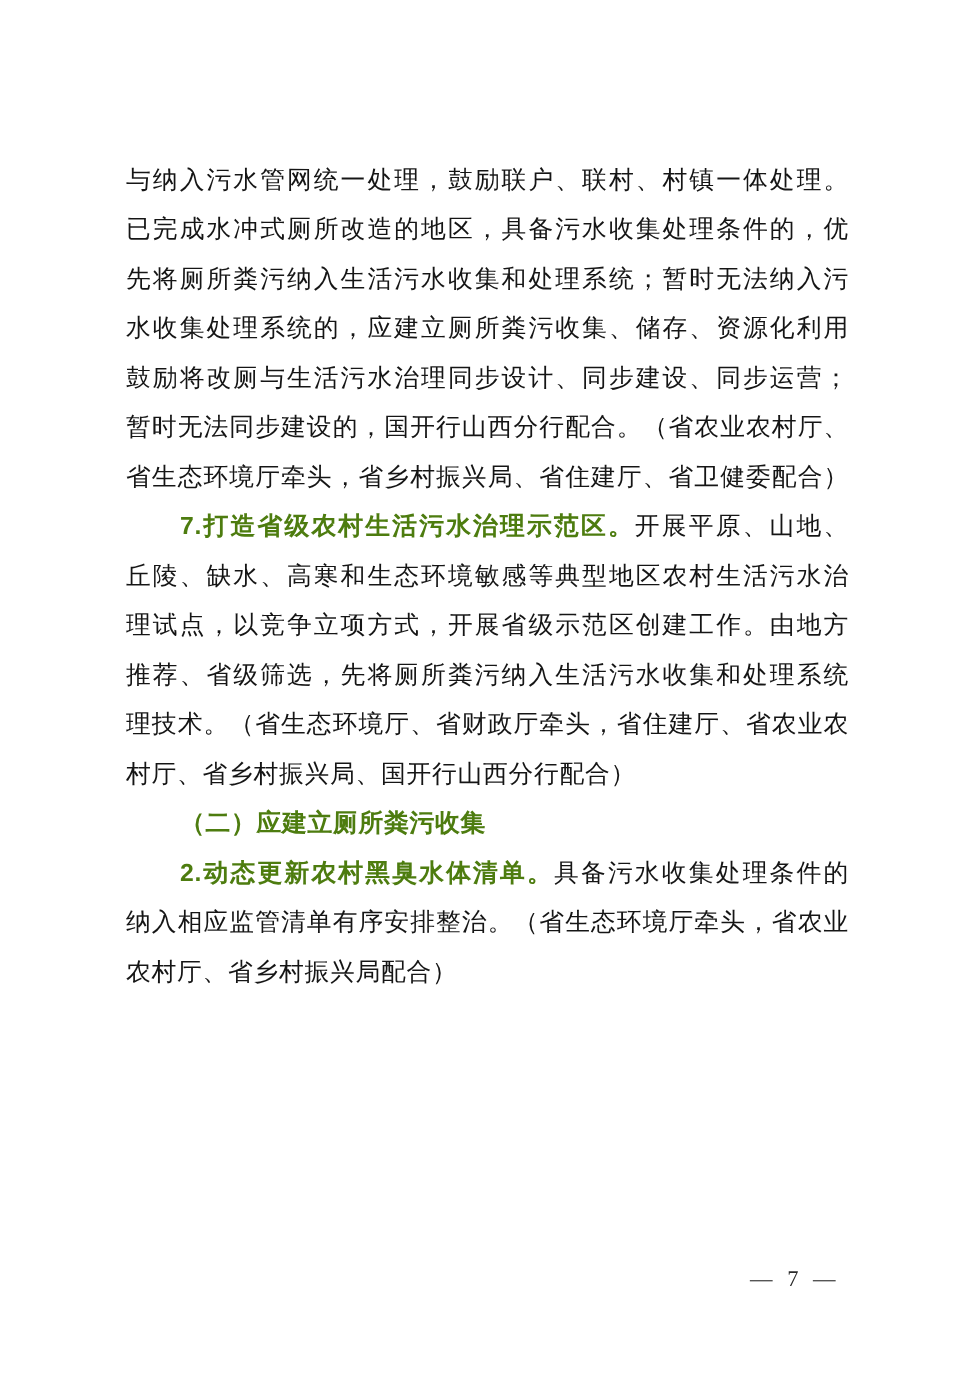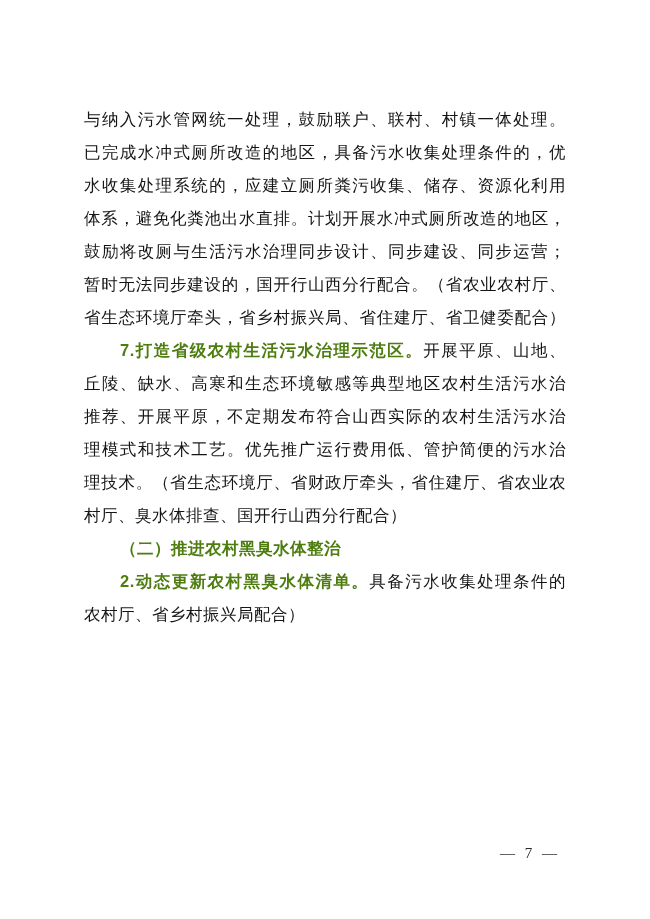--- a/index.html
+++ b/index.html
@@ -61,34 +61,35 @@
   }
 </style>
 </head>
 <body>
 
 <div class="page">
   <div class="doc-body">
 
     <div class="line fill"><b class="bd"></b><span>与纳入污水管网统一处理，鼓励联户、联村、村镇一体处理。</span></div>
     <div class="line fill"><b class="bd"></b><span>已完成水冲式厕所改造的地区，具备污水收集处理条件的，优</span></div>
+    <div class="line fill"><b class="bd"></b><span>先将厕所粪污纳入生活污水收集和处理系统；暂时无法纳入污</span></div>
     <div class="line fill"><b class="bd"></b><span>水收集处理系统的，应建立厕所粪污收集、储存、资源化利用</span></div>
-    <div class="line fill"><b class="bd"></b><span>体系，避免化粪池出水直排。计划开展水冲式厕所改造的地区，</span></div>
     <div class="line fill"><b class="bd"></b><span>鼓励将改厕与生活污水治理同步设计、同步建设、同步运营；</span></div>
     <div class="line fill"><b class="bd"></b><span>暂时无法同步建设的，国开行山西分行配合。（省农业农村厅、</span></div>
     <div class="line fill"><b class="bd"></b><span>省生态环境厅牵头，省乡村振兴局、省住建厅、省卫健委配合）</span></div>
 
     <div class="line fill indent"><b class="bd">7.打造省级农村生活污水治理示范区。</b><span>开展平原、山地、</span></div>
     <div class="line fill"><b class="bd"></b><span>丘陵、缺水、高寒和生态环境敏感等典型地区农村生活污水治</span></div>
-    <div class="line fill"><b class="bd"></b><span>推荐、开展平原，不定期发布符合山西实际的农村生活污水治</span></div>
-    <div class="line fill"><b class="bd"></b><span>理模式和技术工艺。优先推广运行费用低、管护简便的污水治</span></div>
+    <div class="line fill"><b class="bd"></b><span>理试点，以竞争立项方式，开展省级示范区创建工作。由地方</span></div>
+    <div class="line fill"><b class="bd"></b><span>推荐、省级筛选，先将厕所粪污纳入生活污水收集和处理系统</span></div>
     <div class="line fill"><b class="bd"></b><span>理技术。（省生态环境厅、省财政厅牵头，省住建厅、省农业农</span></div>
-    <div class="line"><b class="bd"></b><span>村厅、臭水体排查、国开行山西分行配合）</span></div>
+    <div class="line"><b class="bd"></b><span>村厅、省乡村振兴局、国开行山西分行配合）</span></div>
 
-    <div class="line indent"><b class="bd">（二）推进农村黑臭水体整治</b><span></span></div>
+    <div class="line indent"><b class="bd">（二）应建立厕所粪污收集</b><span></span></div>
 
     <div class="line fill indent"><b class="bd">2.动态更新农村黑臭水体清单。</b><span>具备污水收集处理条件的</span></div>
+    <div class="line fill"><b class="bd"></b><span>纳入相应监管清单有序安排整治。（省生态环境厅牵头，省农业</span></div>
     <div class="line"><b class="bd"></b><span>农村厅、省乡村振兴局配合）</span></div>
 
   </div>
 
   <div class="page-number">— 7 —</div>
 </div>
 
 </body></html>

